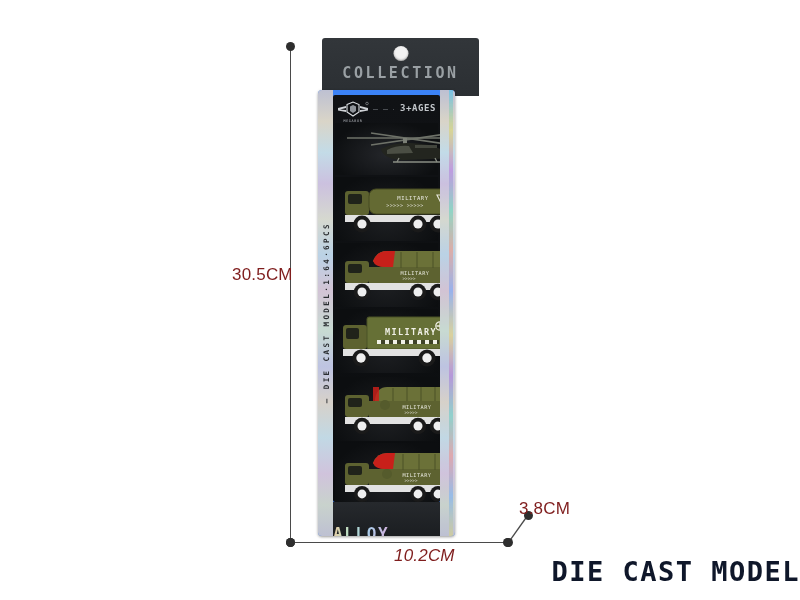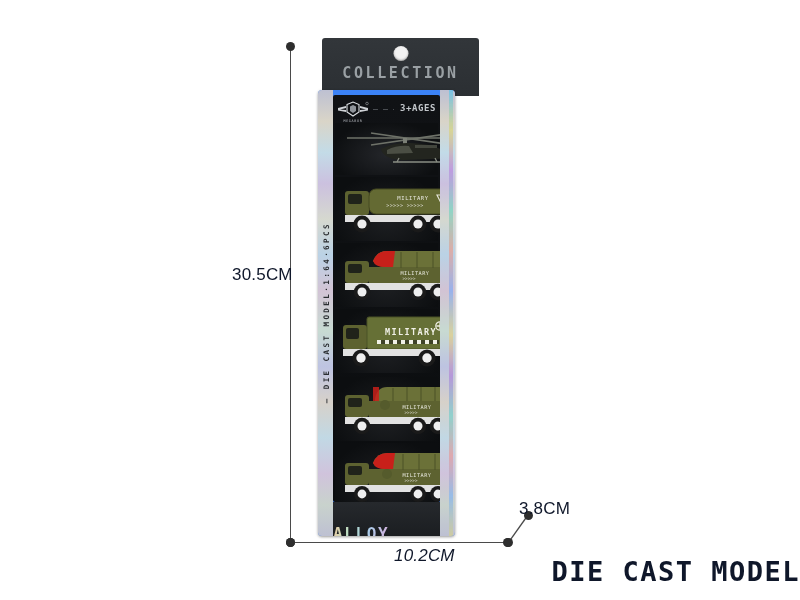--- a/index.html
+++ b/index.html
@@ -9,21 +9,21 @@
     position:relative;overflow:hidden;
   }
   #stage{position:absolute;inset:0;}
 
   
   .dimline{position:absolute;background:#4a4a4a;}
   .dimline.v{width:1.3px;}
   .dimline.h{height:1.3px;}
   .dot{position:absolute;width:9px;height:9px;border-radius:50%;background:#2e2e2e;}
   .dimlabel{
-    position:absolute;color:#0f172a;font-size:17px;letter-spacing:.2px;
+    position:absolute;color:#7f1d1d;font-size:17px;letter-spacing:.2px;
     font-family:"Liberation Sans", sans-serif;white-space:nowrap;
   }
 
   
   #package{position:absolute;left:318px;top:38px;width:165px;height:498px;border-radius:13px;}
 
   .header-card{
     position:absolute;left:4px;top:0;width:157px;height:58px;
     background:linear-gradient(180deg,#32363a 0%,#2b2f33 100%);
     border-radius:3px 3px 0 0;

